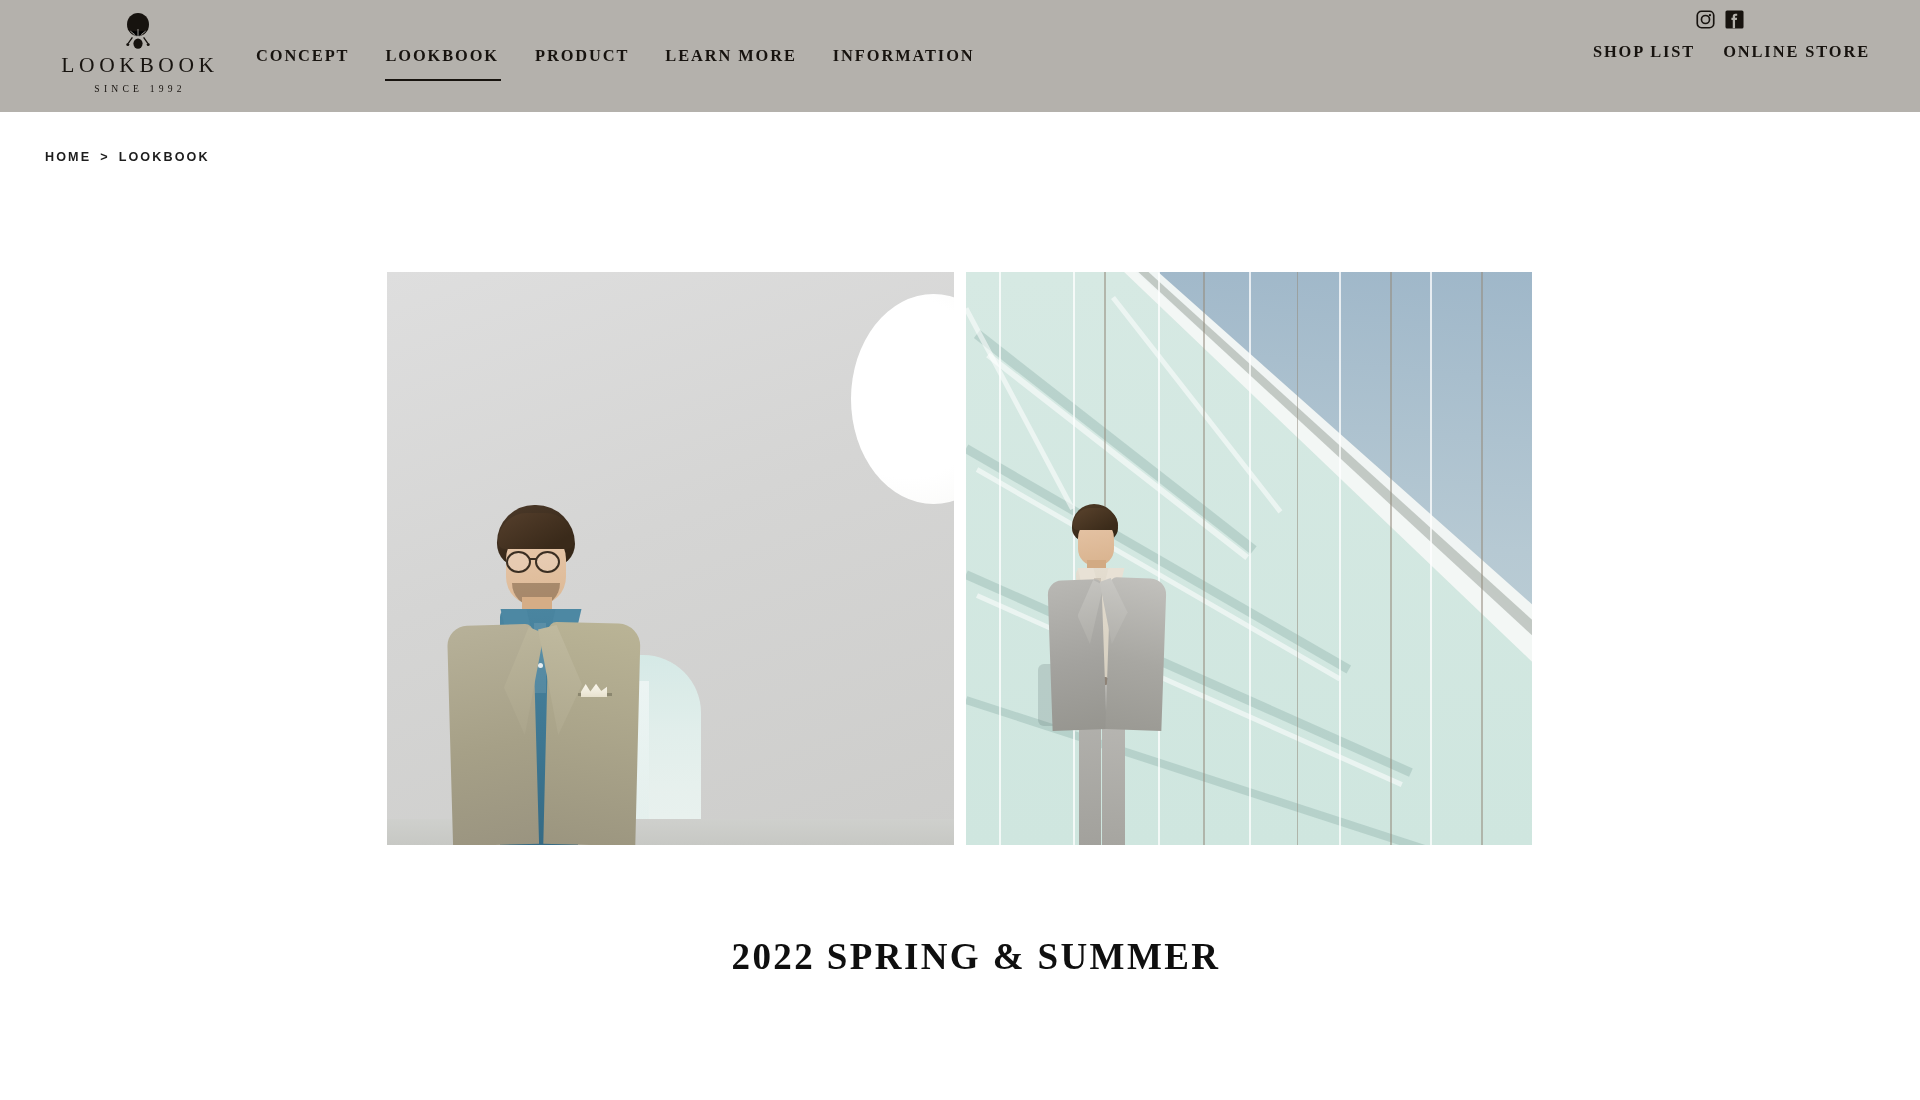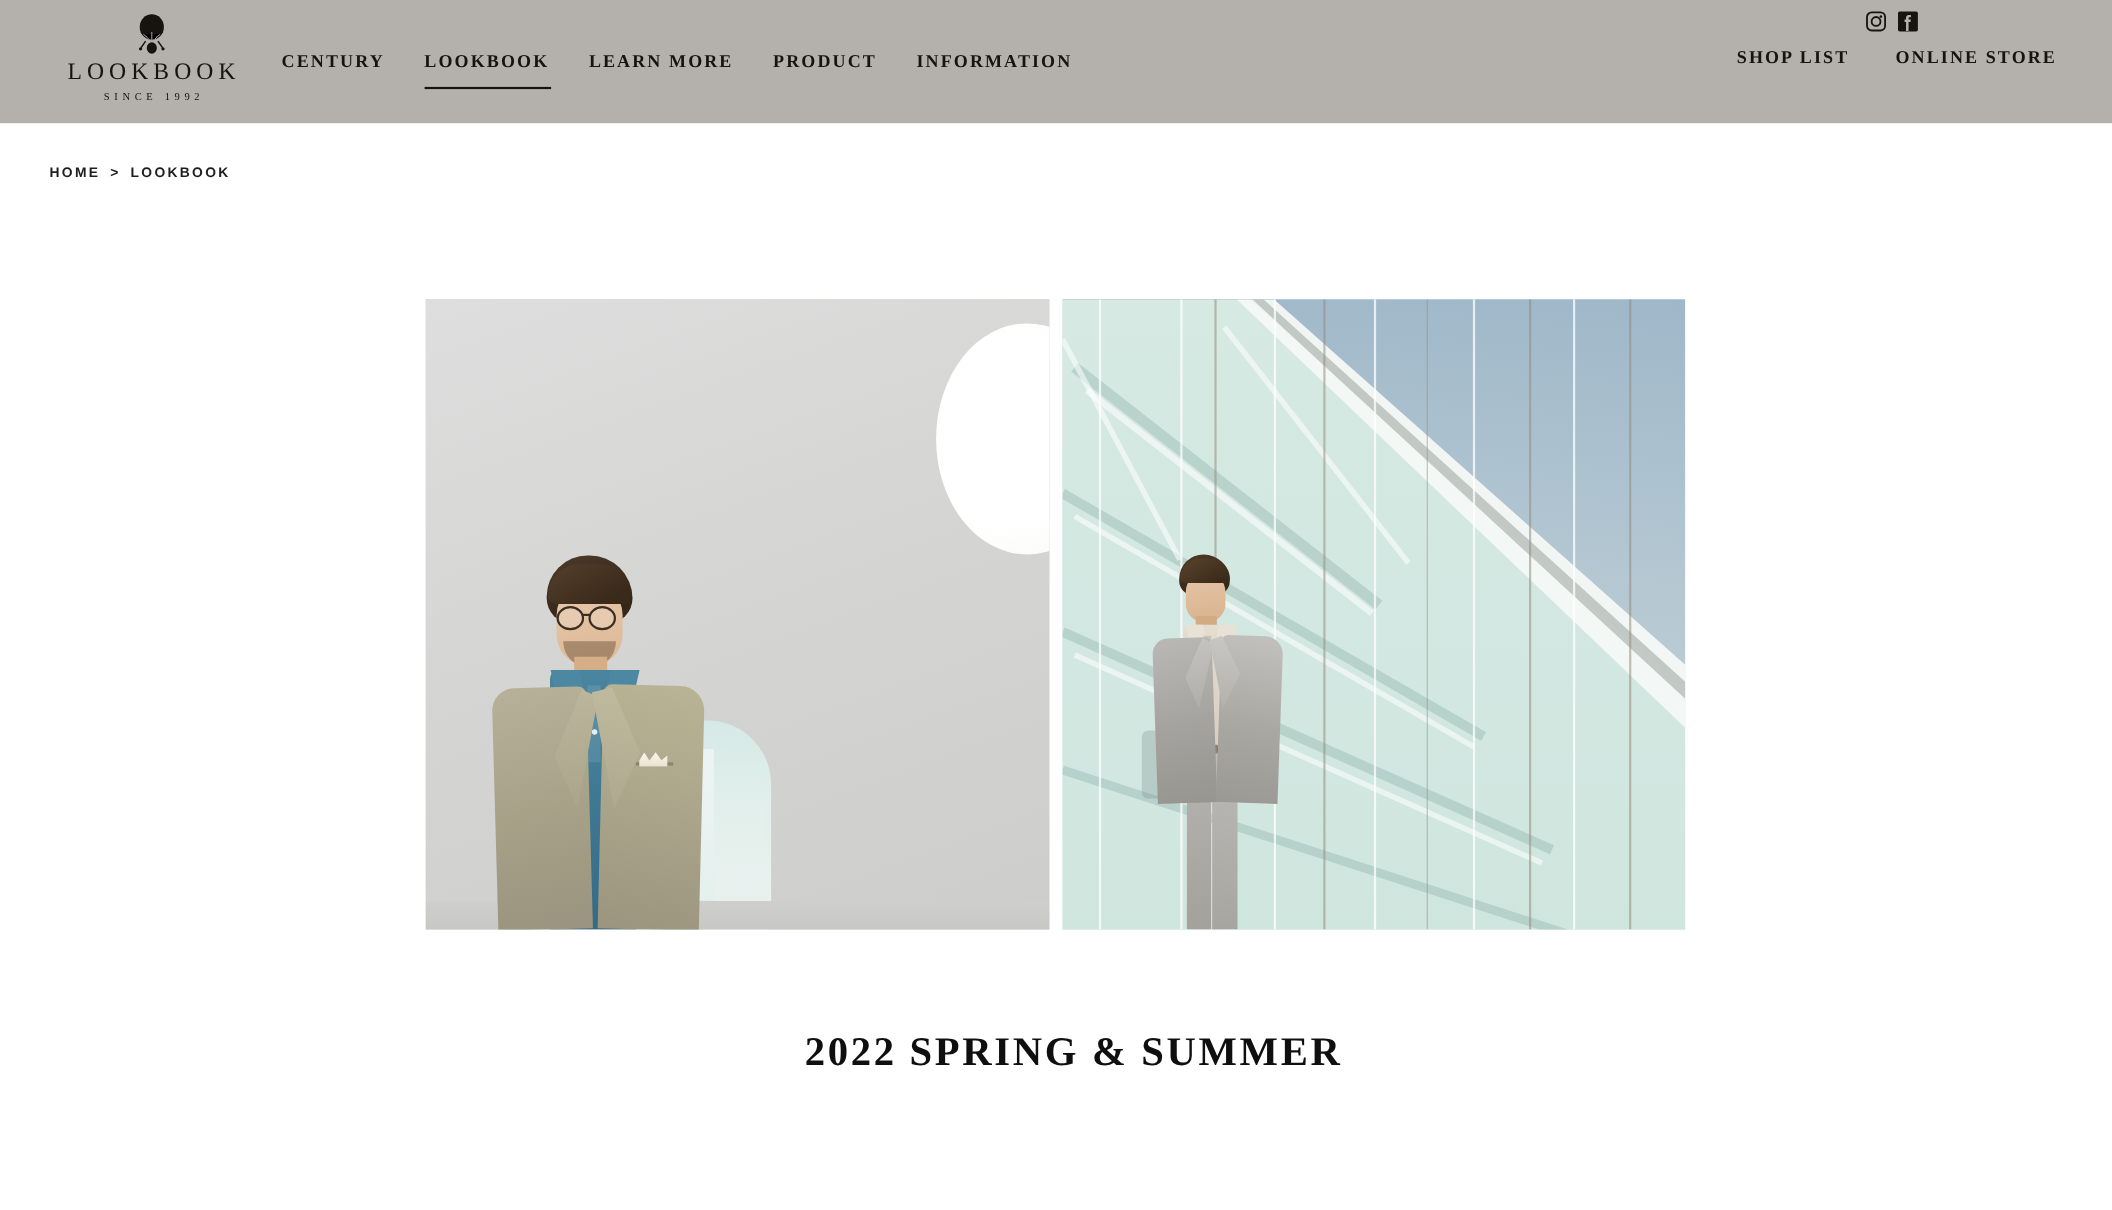--- a/index.html
+++ b/index.html
@@ -104,21 +104,21 @@
     gap: 10px;
     align-items: center;
   }
   .social a { display: block; line-height: 0; }
   .utilnav {
     position: absolute;
     right: 14px;
     top: 42px;
     display: flex;
     align-items: center;
-    gap: 42px;
+    gap: 28px;
     white-space: nowrap;
   }
   .util-item {
     font-family: "Liberation Serif", "DejaVu Serif", serif;
     font-size: 16.4px;
     font-weight: bold;
     letter-spacing: 1.9px;
     color: #17130f;
     text-decoration: none;
     white-space: nowrap;
@@ -427,24 +427,24 @@
         <circle cx="8.8" cy="32.4" r="1.5" fill="#17130f"></circle>
         <circle cx="29.2" cy="32.4" r="1.5" fill="#17130f"></circle>
         <ellipse cx="19" cy="31.6" rx="4.6" ry="5.2" fill="#17130f"></ellipse>
       </svg>
     </span>
     <span class="logo-word">LOOKBOOK</span>
     <span class="logo-since">SINCE 1992</span>
   </a>
 
   <nav class="mainnav">
-    <a class="nav-item" href="#">CENTURY</a>
+    <a class="nav-item" href="#">CONCEPT</a>
     <a class="nav-item is-active" href="#">LOOKBOOK</a>
+    <a class="nav-item" href="#">PRODUCT</a>
     <a class="nav-item" href="#">LEARN MORE</a>
-    <a class="nav-item" href="#">PRODUCT</a>
     <a class="nav-item" href="#">INFORMATION</a>
   </nav>
 
   <div class="util">
     <div class="social">
       <a href="#">
         <span>
           <svg width="19" height="19" viewBox="0 0 24 24" aria-hidden="true">
             <rect x="1.6" y="1.6" width="20.8" height="20.8" rx="5.4" fill="none" stroke="#17130f" stroke-width="2.1"></rect>
             <circle cx="12" cy="12" r="5.1" fill="none" stroke="#17130f" stroke-width="2.1"></circle>

